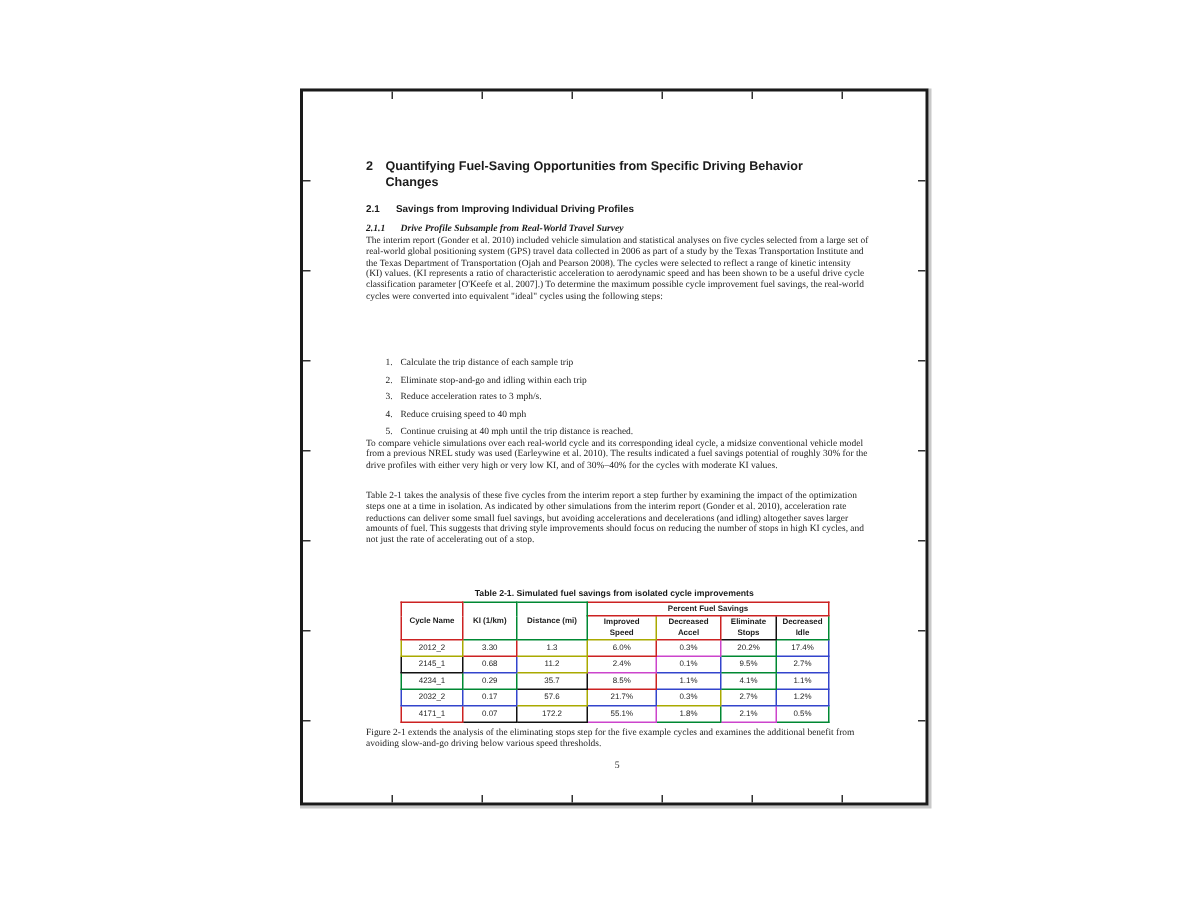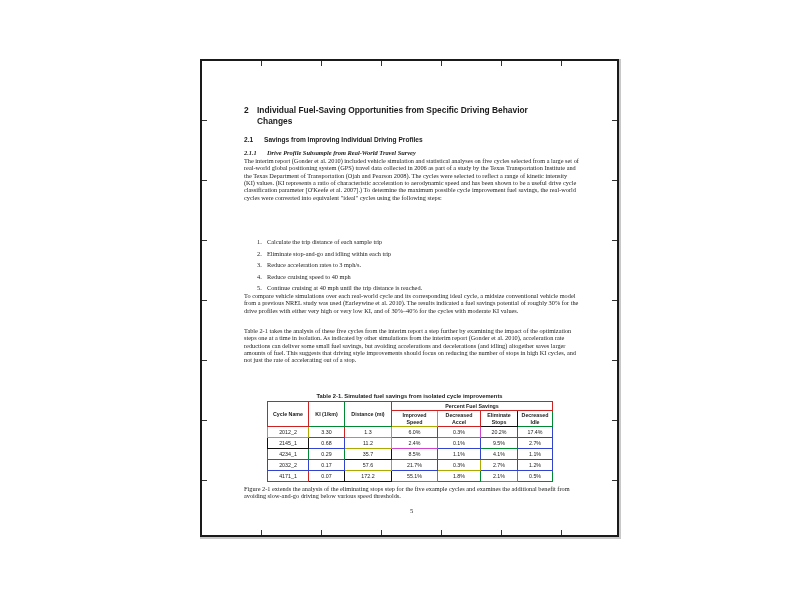--- a/index.html
+++ b/index.html
@@ -79,21 +79,21 @@
         <div class="tick v" style="top: 299px; left: 410px;"></div>
         <div class="tick v" style="top: 359px; left: 0px;"></div>
         <div class="tick v" style="top: 359px; left: 410px;"></div>
         <div class="tick v" style="top: 419px; left: 0px;"></div>
         <div class="tick v" style="top: 419px; left: 410px;"></div>
       </div>
     <div class="content">
 
       <div class="h1">
         <span class="hnum">2</span>
-        <span class="htext">Individual Fuel-Saving Opportunities from Specific Driving Behavior Changes</span>
+        <span class="htext">Quantifying Fuel-Saving Opportunities from Specific Driving Behavior Changes</span>
       </div>
 
       <div class="h2">
         <span class="hnum">2.1</span>
         <span class="htext">Savings from Improving Individual Driving Profiles</span>
       </div>
 
       <div class="h3">
         <span class="hnum">2.1.1</span>
         <span class="htext">Drive Profile Subsample from Real-World Travel Survey</span>

